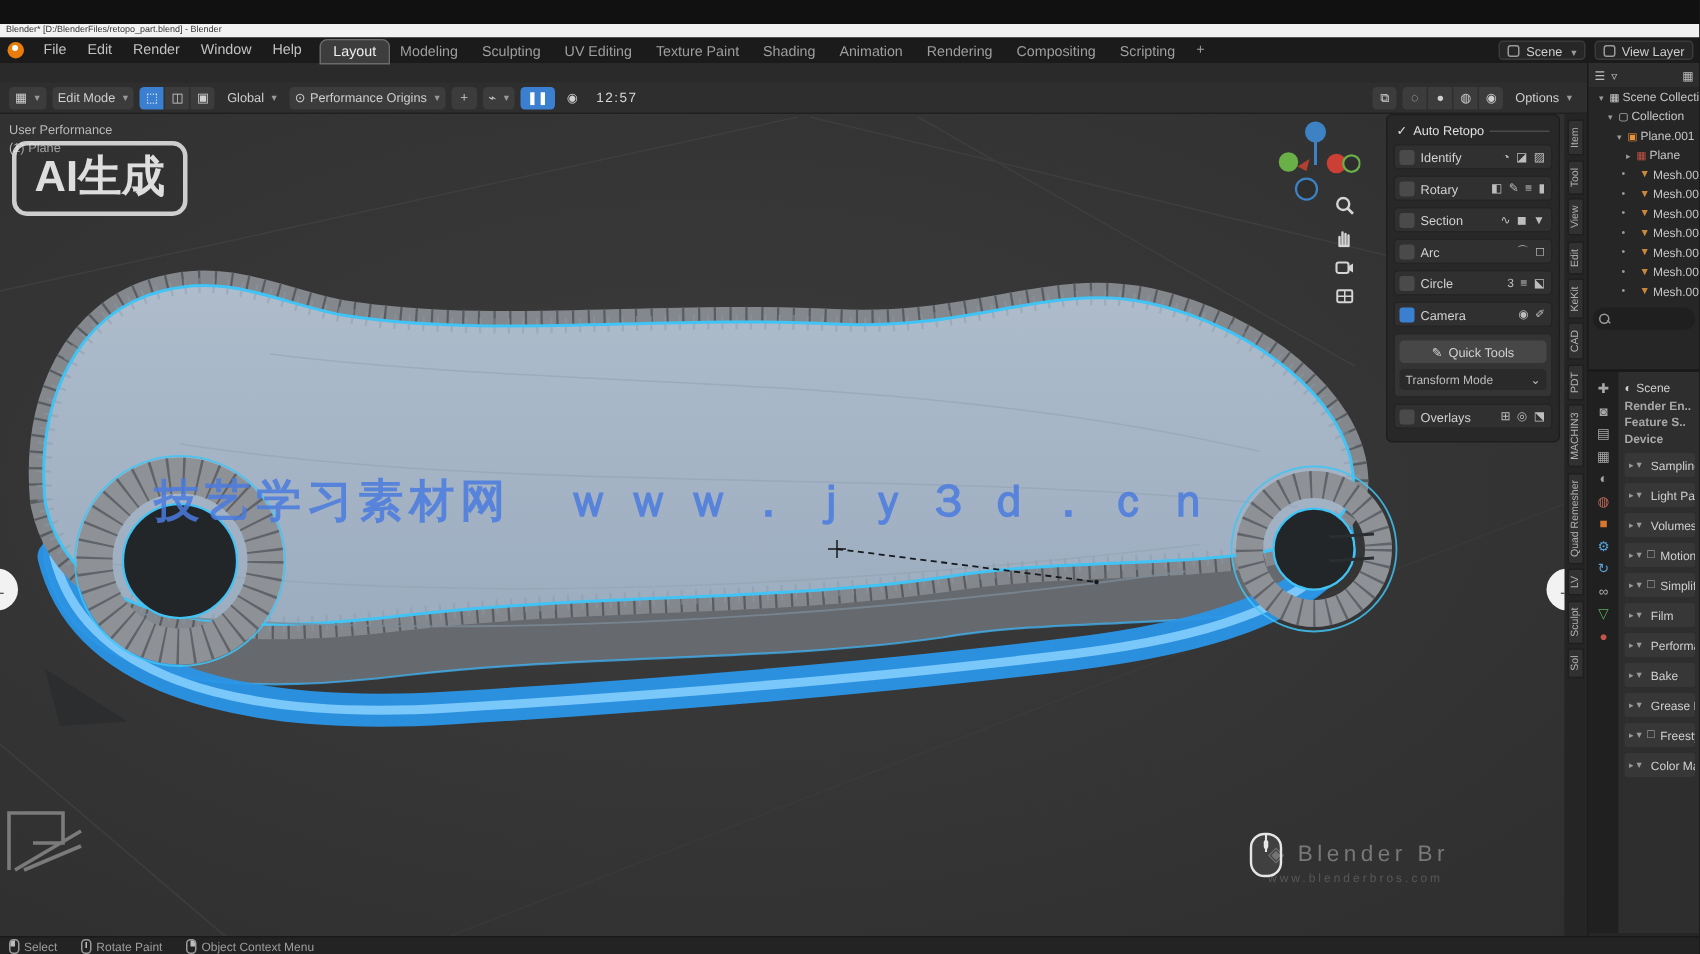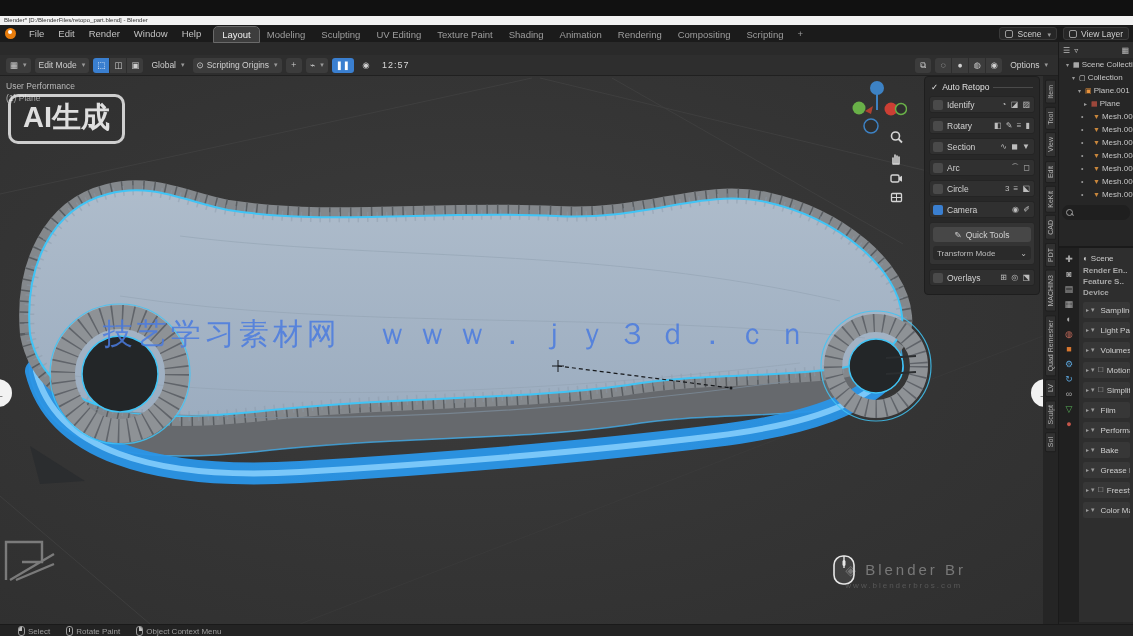--- a/index.html
+++ b/index.html
@@ -43,21 +43,21 @@
   .hgroup .hbtn:last-child { border-radius:0 3px 3px 0; }
   .caret::after { content:"▾"; font-size:7px; color:#9a9a9a; margin-left:2px; }
   .vph-right { margin-left:auto; display:flex; align-items:center; gap:4px; }
   .rec-time { color:#d8d8d8; font-size:9px; letter-spacing:1px; margin:0 4px; }
 
   
   .viewport { position:absolute; left:0; top:60px; width:1043px; height:548px;
     background:radial-gradient(ellipse at 45% 45%, #3c3c3c 0%, #343434 60%, #2f2f2f 100%); overflow:hidden; }
   .vp-overlay-text { position:absolute; left:6px; top:4px; font-size:8.5px; color:#b9b9b9; line-height:12px; z-index:3; }
   .watermark { position:absolute; left:70px; top:238px; width:780px; text-align:center; z-index:5;
-    font-weight:normal; font-size:30px; letter-spacing:4px; opacity:.85; white-space:nowrap; }
+    font-weight:bold; font-size:30px; letter-spacing:4px; opacity:.85; white-space:nowrap; }
   .watermark .wm-url { letter-spacing:10px; margin-left:24px; }
   .aibadge { position:absolute; left:8px; top:18px; z-index:40; border:3px solid rgba(235,235,235,.85);
     border-radius:10px; padding:1px 12px 3px; color:rgba(242,242,242,.9); font-size:29px; font-weight:bold; background:rgba(40,40,40,.15); }
   .brand { position:absolute; right:77px; bottom:34px; text-align:left; z-index:4; color:#6e6e6e; }
   .brand .brand-name { font-size:15px; letter-spacing:3px; color:#787878; }
   .brand .brand-url { font-size:8px; letter-spacing:2px; color:#585858; margin-top:3px; }
   .brand .diamond { display:inline-block; transform:rotate(0deg); margin-right:6px; color:#6a6a6a; font-size:14px; }
 
   .nav-arrow { position:absolute; top:303px; width:28px; height:28px; border-radius:50%; background:#f2f2f2; z-index:30;
     display:flex; align-items:center; justify-content:center; color:#222; font-size:15px; font-weight:bold; }
@@ -118,21 +118,21 @@
   .pbody { flex:1; background:#2e2e2e; padding:3px 3px 0 4px; font-size:8px; color:#bdbdbd; overflow:hidden; }
   .pcrumb { display:flex; align-items:center; gap:3px; height:14px; color:#d0d0d0; }
   .pfield { height:11px; line-height:11px; white-space:nowrap; overflow:hidden; color:#a8a8a8;font-weight:bold; }
   .psec { height:16px; margin:4px 0; background:#373737; border-radius:2px; display:flex; align-items:center; gap:3px;
     padding:0 3px; color:#cfcfcf; white-space:nowrap; overflow:hidden; }
   .psec .caret { font-size:6px; color:#9a9a9a; }
   .psec .chk { font-size:7px; color:#9a9a9a; }
 
   
   .statusbar { position:absolute; left:0; top:608px; width:1133px; height:13px; background:#232323;
-    display:flex; align-items:center; gap:16px; padding-left:18px; font-size:8px; color:#9e9e9e; border-top:1px solid #1a1a1a; }
+    display:flex; align-items:center; gap:16px; padding-left:6px; font-size:8px; color:#9e9e9e; border-top:1px solid #1a1a1a; }
   .hint { display:flex; align-items:center; gap:3px; }
   .msym { width:7px; height:10px; border:1px solid #9a9a9a; border-radius:3px; position:relative; }
   .msym[data-m="l"]::before { content:""; position:absolute; left:0; top:0; width:3px; height:4px; background:#bdbdbd; border-radius:2px 0 0 0; }
   .msym[data-m="m"]::before { content:""; position:absolute; left:2px; top:1px; width:1px; height:4px; background:#bdbdbd; }
   .msym[data-m="r"]::before { content:""; position:absolute; right:0; top:0; width:3px; height:4px; background:#bdbdbd; border-radius:0 2px 0 0; }
 
   
   .taskbar { position:absolute; left:0; top:621px; width:1133px; height:15px; background:#1d1712;
     display:flex; align-items:center; gap:16px; padding-left:10px; }
   .ticonwrap { width:15px; height:15px; display:flex; align-items:center; justify-content:center; flex:0 0 auto; }
@@ -193,21 +193,21 @@
     <span class="hbtn caret">Edit Mode</span>
     <span class="hgroup">
       <span class="hbtn blue">⬚</span>
       <span class="hbtn">◫</span>
       <span class="hbtn">▣</span>
     </span>
     <span class="hbtn flat caret">
       <span>Global</span>
     </span>
     <span class="hbtn caret">⊙
-      <span>Scripting Origins</span>
+      <span>Performance Origins</span>
     </span>
     <span class="hbtn">＋</span>
     <span class="hbtn caret">⌁</span>
     <span class="hbtn blue">❚❚</span>
     <span class="hbtn flat">◉</span>
     <span class="rec-time">12:57</span>
     <span class="vph-right">
       <span class="hbtn">⧉</span>
       <span class="hgroup">
         <span class="hbtn">◌</span>

